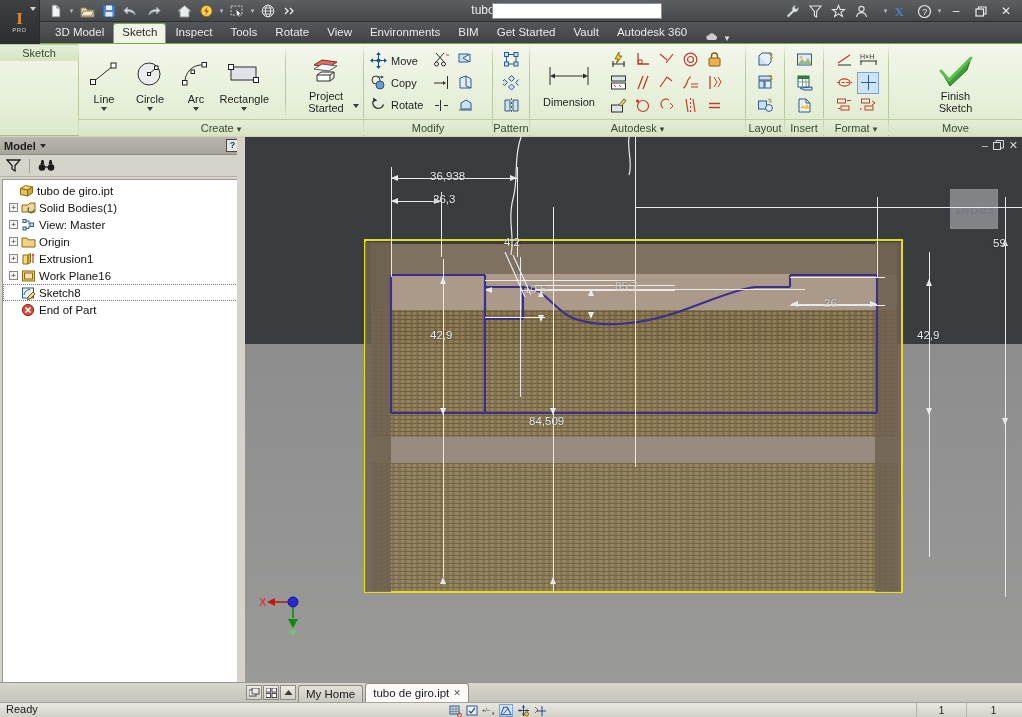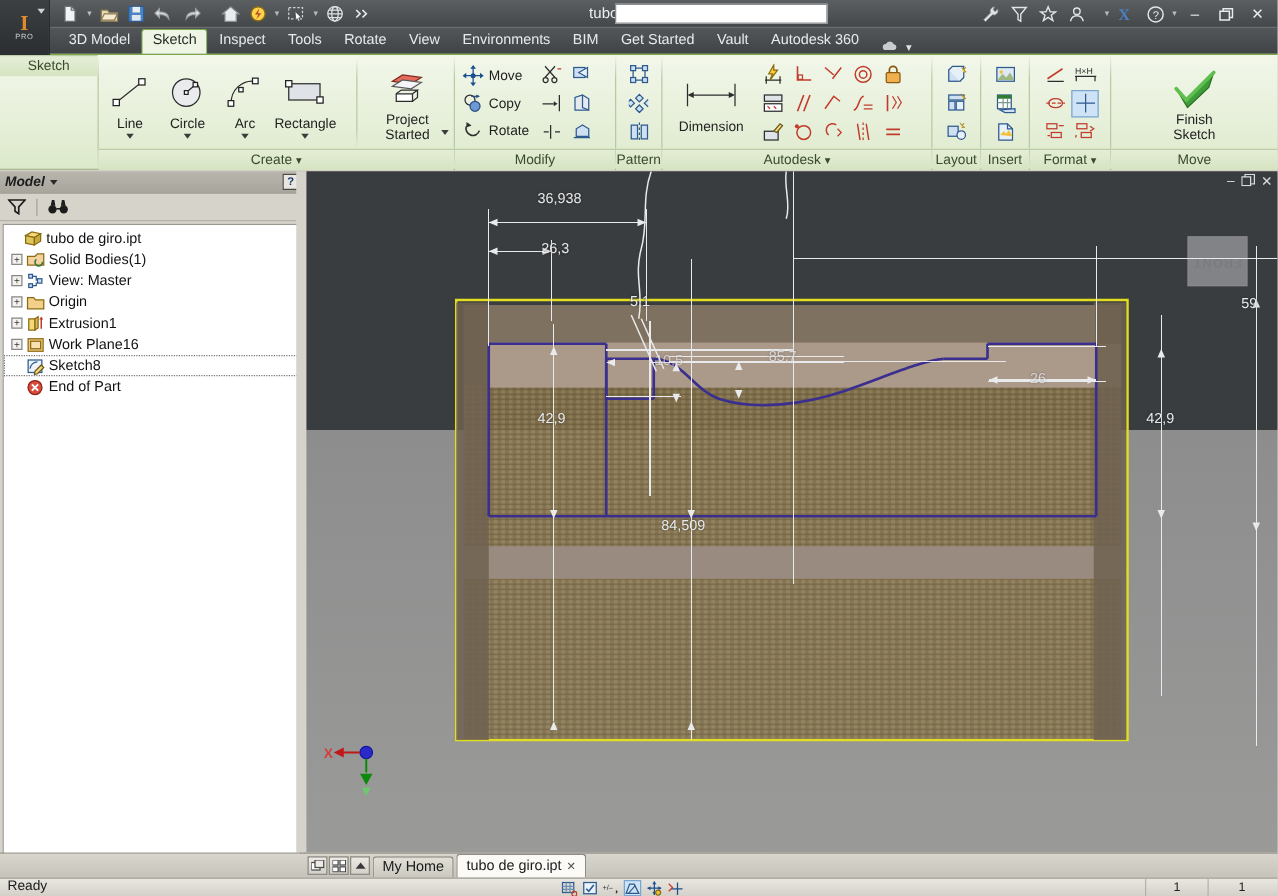--- a/index.html
+++ b/index.html
@@ -105,21 +105,21 @@
   
   #browser {
     position:absolute; left:0; top:137px; width:244px; height: 555px;
     background:#d6d3cb; border-right:1px solid #9a978f;
     display:flex; flex-direction:column;
   }
   .br-title {
     height:18px; background: linear-gradient(#b9b6ae,#a8a59d); display:flex; align-items:center;
     padding: 0 4px; border-bottom:1px solid #8d8a83;
   }
-  .br-title .t { font-weight:bold; font-size:11px; color:#1d1d1d;font-style:italic; }
+  .br-title .t { font-weight:bold; font-size:11px; color:#1d1d1d; }
   .br-title .dc { border-left:3px solid transparent;border-right:3px solid transparent;border-top:4px solid #2b2b2b;margin-left:4px;}
   .br-title .help {
     margin-left:auto; width:13px;height:13px;border:1px solid #4a4a4a;background:#e9e7e0;
     font-size:9px;text-align:center;line-height:11px;color:#15366e;font-weight:bold;
   }
   .br-tools {
     height:22px; display:flex; align-items:center; gap:8px; padding: 0 6px;
     background:#d6d3cb; border-bottom:1px solid #b5b2aa;
   }
   .br-tree {
@@ -1016,23 +1016,23 @@
     </g>
 
     <g stroke="#e9eaec" stroke-width="1.2" fill="none">
       <path d="M276 0 C 268 22 274 40 268 62 C 262 84 270 96 266 118"></path>
       <path d="M384 0 C 382 14 388 26 384 38"></path>
       <path d="M260 115 L 280 160"></path>
       <path d="M268 118 L 286 158"></path>
     </g>
   </svg>
 
-  <div class="dimtxt" style="left:185px; top:16px;">36,938</div>
+  <div class="dimtxt" style="left:185px; top:33px;">36,938</div>
   <div class="dimtxt" style="left:188px; top:56px;">26,3</div>
-  <div class="dimtxt" style="left:259px; top:99px;">5,1</div>
+  <div class="dimtxt" style="left:259px; top:99px;">4,2</div>
   <div class="dimtxt" style="left:279px;top:146px;opacity:.62">10,5</div>
   <div class="dimtxt" style="left:370px;top:143px;opacity:.72">85,7</div>
   <div class="dimtxt" style="left:579px;top:160px;opacity:.72">26</div>
   <div class="dimtxt" style="left:185px;top:192px;">42,9</div>
   <div class="dimtxt" style="left:672px;top:192px;">42,9</div>
   <div class="dimtxt" style="left:748px;top:100px;">59</div>
   <div class="dimtxt" style="left:284px;top:278px;">84,509</div>
 
   <div id="axisind">
     <svg width="60" height="50" viewBox="0 0 60 50">

